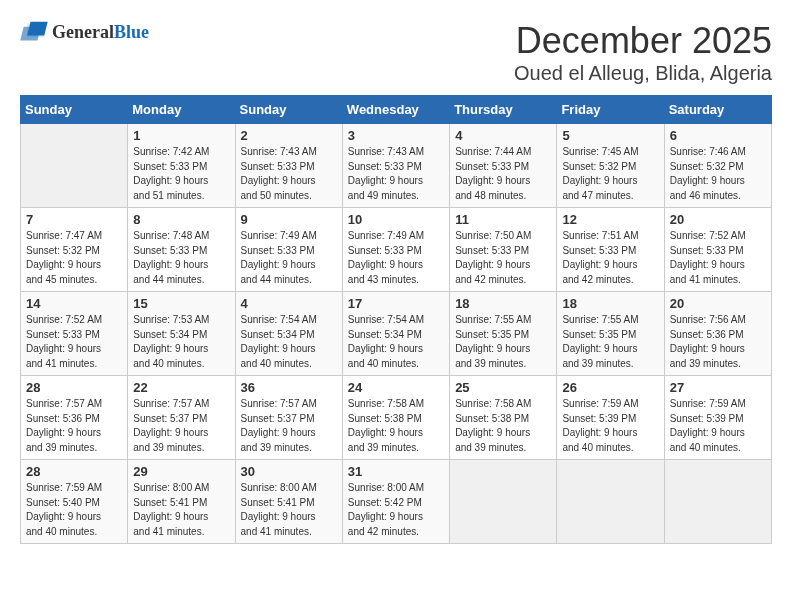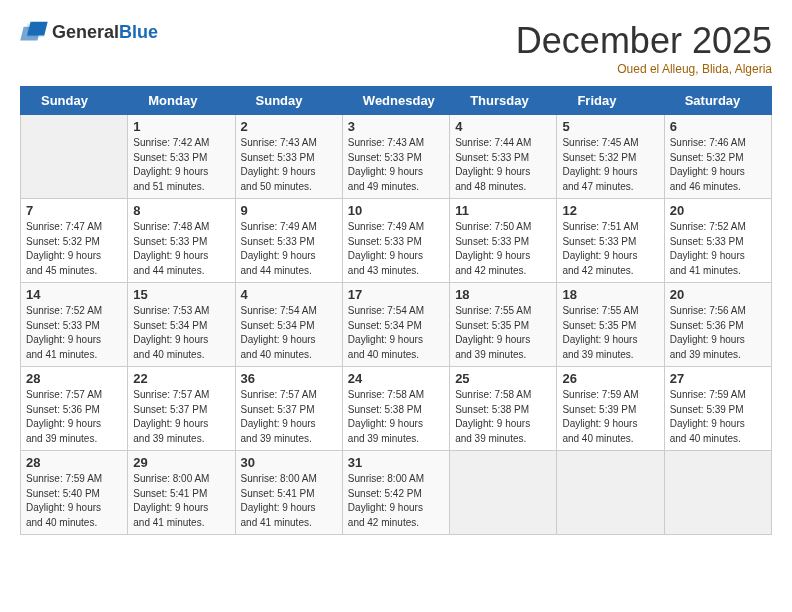--- a/index.html
+++ b/index.html
@@ -13,20 +13,21 @@
     .header-area {
       display: flex;
       justify-content: space-between;
       align-items: flex-start;
       margin-bottom: 10px;
     }
     .logo {
       display: flex;
       align-items: center;
       gap: 4px;
+      font-family: Liberation Serif, serif;
     }
     .logo-text-general {
       font-size: 18px;
       font-weight: bold;
       color: #333;
     }
     .logo-text-blue {
       font-size: 18px;
       font-weight: bold;
       color: #1a6bb5;
@@ -39,32 +40,32 @@
     .title-area {
       text-align: right;
       margin-left: 38px;
     }
     .month-title {
       font-size: 36px;
       color: #333;
       font-weight: normal;
     }
     .location-title {
-      font-size: 12px;
-      color: #a16207;
+      font-size: 20px;
+      color: #404040;
     }
     table {
       width: 100%;
       border-collapse: collapse;
       table-layout: fixed;
     }
     thead th {
       background-color: #2a6ab0;
       color: #fff;
-      padding: 6px 20px;
+      padding: 6px 4px;
       font-size: 13px;
       font-weight: bold;
       text-align: left;
       border: 1px solid #2a6ab0;
     }
     tbody td {
       border: 1px solid #ccc;
       vertical-align: top;
       padding: 4px 5px;
       font-size: 10.5px;

